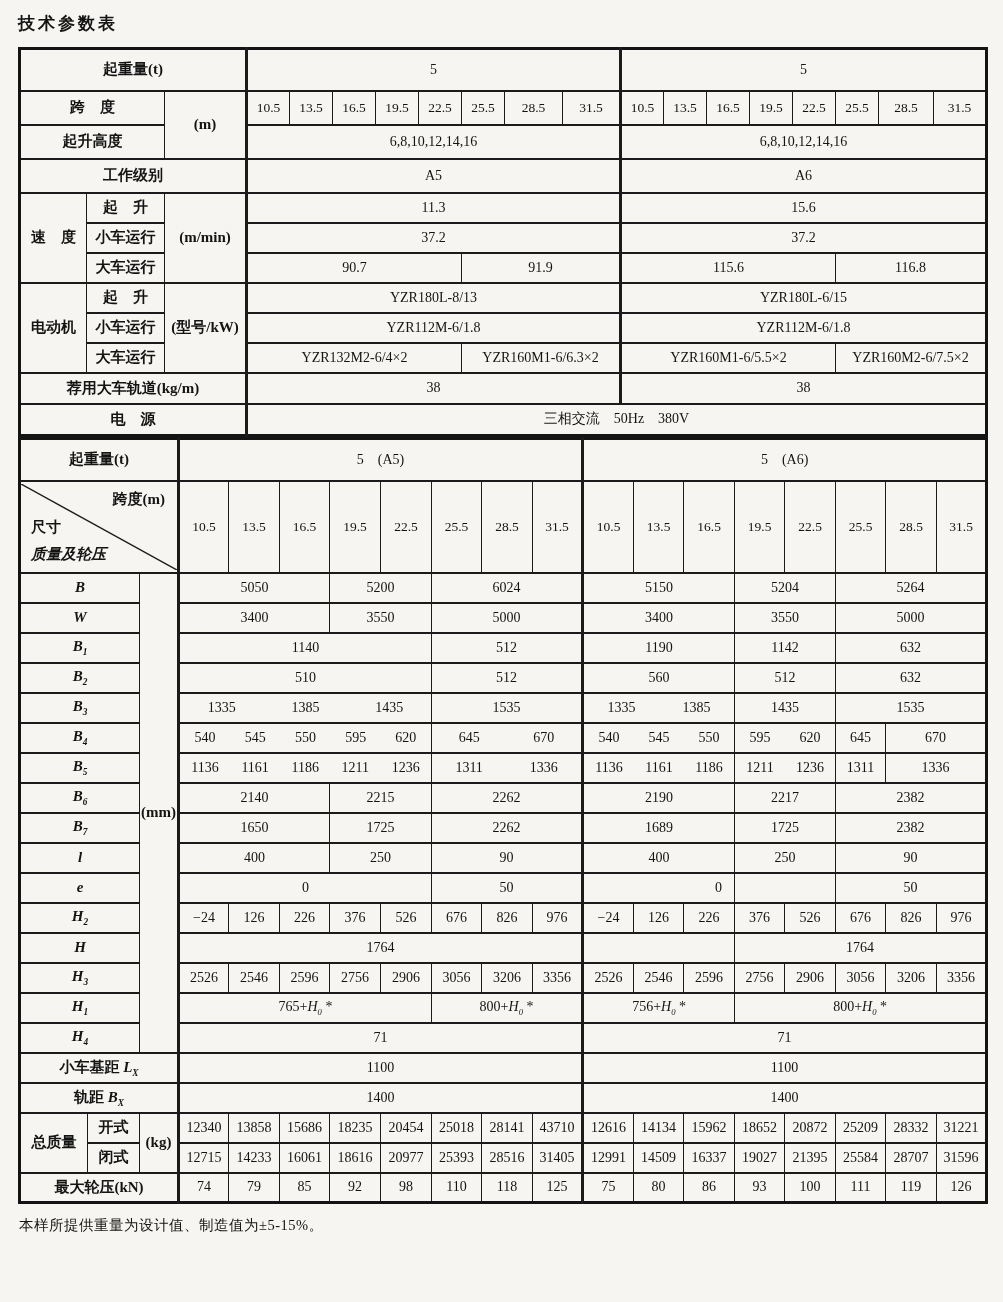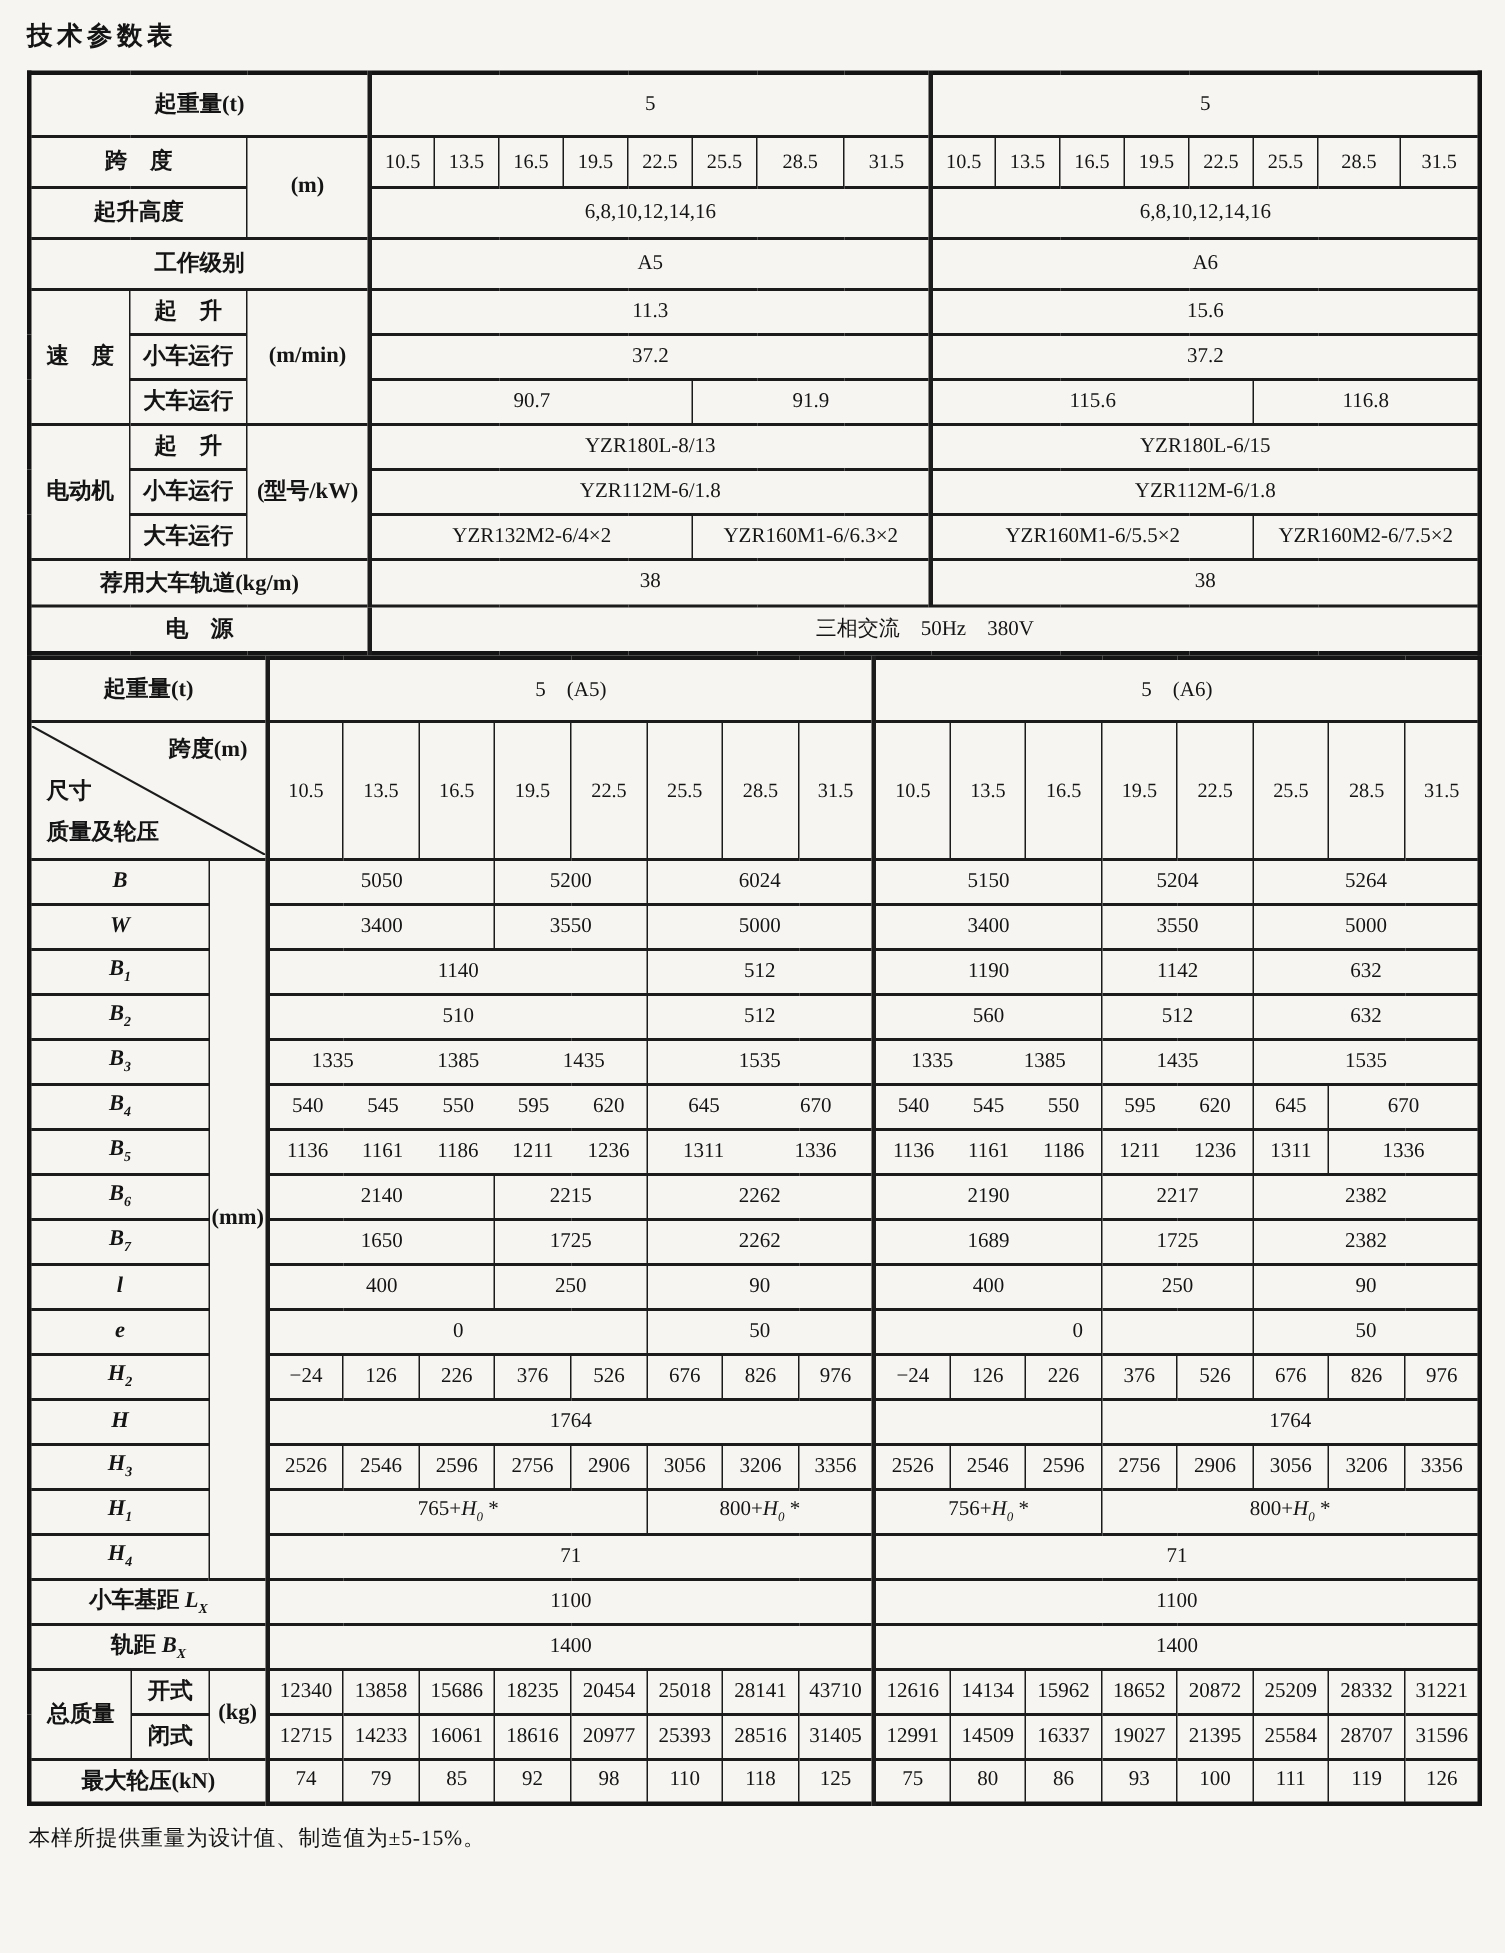--- a/index.html
+++ b/index.html
@@ -32,21 +32,21 @@
   .multi{display:flex;justify-content:space-around;align-items:center;width:100%;}
   sub{font-size:0.62em;}
   i{font-style:italic;}
   
   td.diag{padding:0;}
   .dw{position:relative;height:86px;width:100%;font-weight:700;font-size:15px;}
   .dl{position:absolute;left:0;top:0;width:100%;height:100%;}
   .dl line{stroke:#1b1b1b;stroke-width:1.4;vector-effect:non-scaling-stroke;}
   .d-top{position:absolute;top:6px;right:12px;}
   .d-mid{position:absolute;left:10px;top:40%;}
-  .d-bot{position:absolute;left:10px;bottom:6px;}
+  .d-bot{position:absolute;left:10px;bottom:6px;font-style:italic;}
   .note{font-size:14.5px;margin:12px 0 0 1px;letter-spacing:0.5px;}
 </style>
 </head>
 <body>
 
 <div class="sheet">
 
   <div class="tbl-title">技术参数表</div>
 
   <table>

